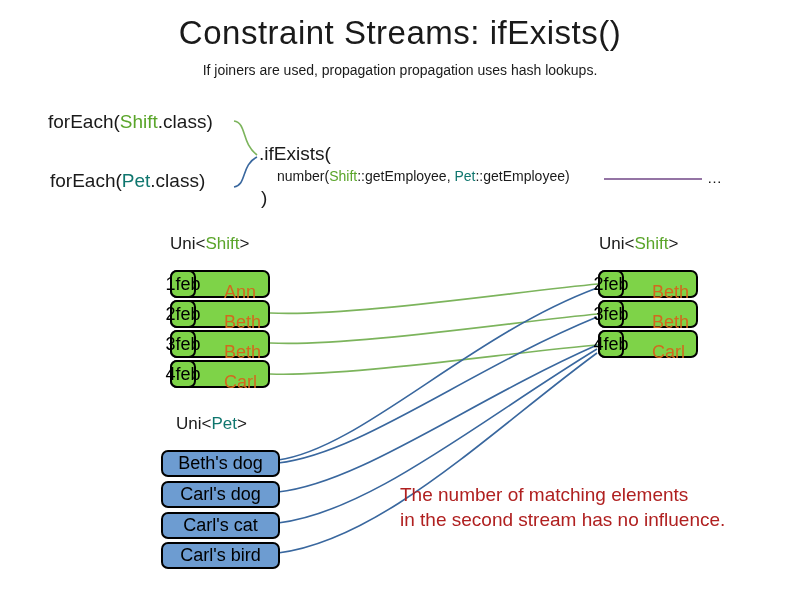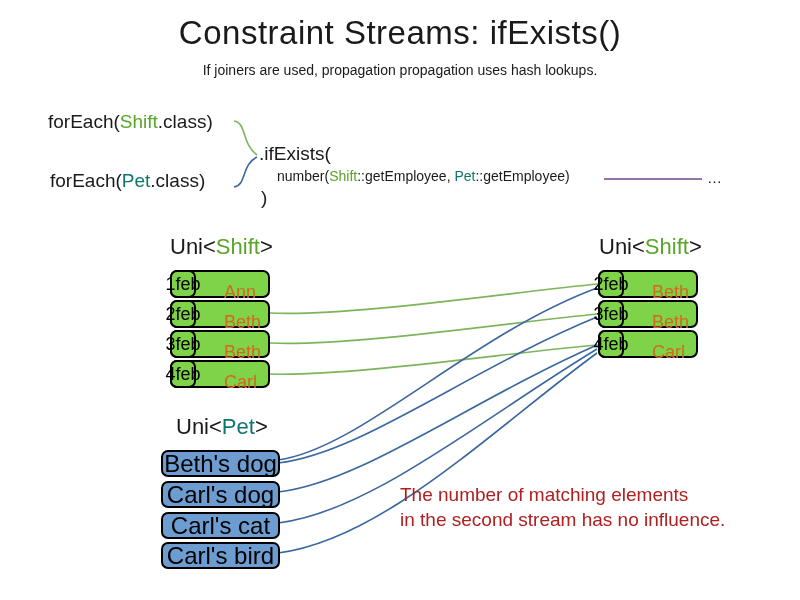--- a/index.html
+++ b/index.html
@@ -9,39 +9,39 @@
   }
   #wires{position:absolute;left:0;top:0;width:800px;height:600px;z-index:1;}
   .abs{position:absolute;z-index:2;}
   .title{left:0;top:14px;width:800px;text-align:center;font-size:33px;letter-spacing:.5px;}
   .subtitle{left:0;top:62px;width:800px;text-align:center;font-size:14px;}
   .code{font-size:19px;white-space:pre;}
   .code-small{font-size:14px;white-space:pre;}
   .green{color:#5aa52a;}
   .blue{color:#0f766e;}
   .ellipsis{font-size:15px;letter-spacing:2px;color:#111;}
-  .uni-label{font-size:22px;white-space:pre;}
+  .uni-label{font-size:17px;white-space:pre;}
   .shift-row{
     position:absolute;width:100px;height:28px;box-sizing:border-box;
     background:#7ed348;border:2px solid #000;border-radius:7px;z-index:2;
   }
   .date-cell{
     position:absolute;left:-2px;top:-2px;width:26px;height:28px;box-sizing:border-box;
     background:#7ed348;border:2px solid #000;border-radius:7px;
     display:flex;align-items:center;justify-content:center;
     font-size:18px;color:#000;
   }
   .emp-cell{
     position:absolute;left:52px;top:0;width:46px;height:40px;
     display:flex;align-items:center;font-size:18px;color:#d2691e;
   }
   .pet-item{
     position:absolute;width:119px;height:27px;box-sizing:border-box;
     background:#6d9cd1;border:2px solid #000;border-radius:7px;z-index:2;
-    display:flex;align-items:center;justify-content:center;font-size:24px;color:#000;
+    display:flex;align-items:center;justify-content:center;font-size:18px;color:#000;
   }
   .note{font-size:19px;color:#b02020;white-space:pre;}
 </style>
 </head>
 <body>
 
 <div id="slide">
 
   <svg id="wires" viewBox="0 0 800 600">
 

